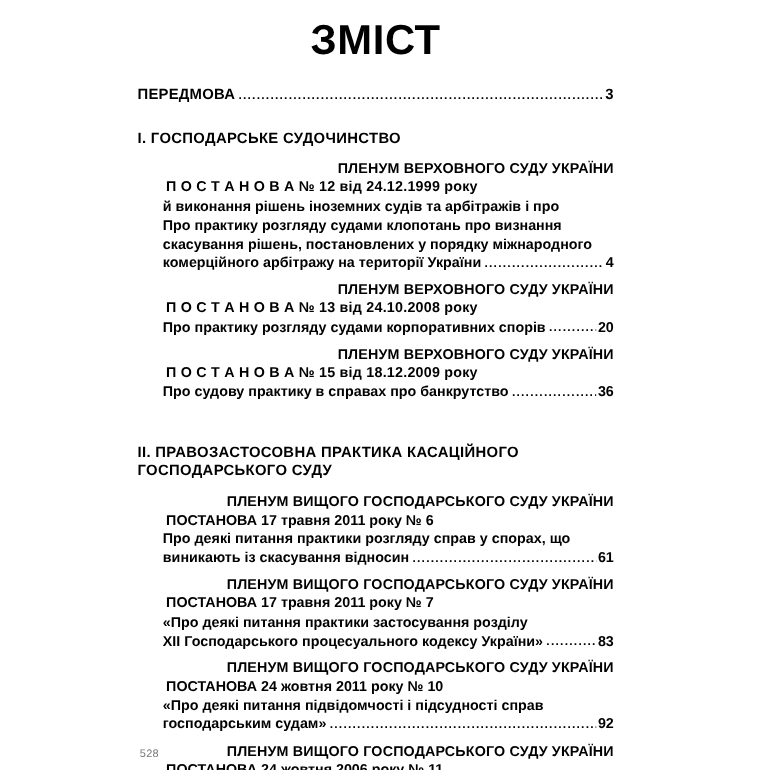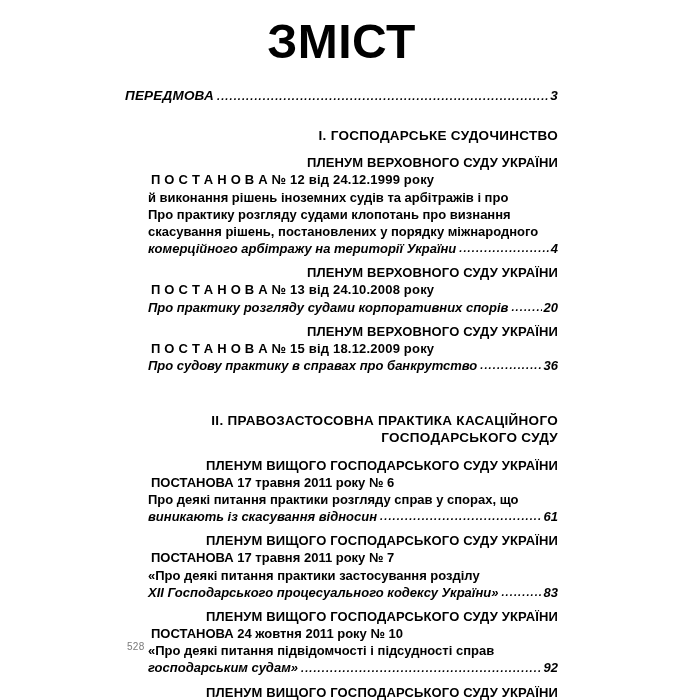--- a/index.html
+++ b/index.html
@@ -25,34 +25,33 @@
   .content {
     position: absolute;
     left: 125px;
     top: 0;
     width: 433px; 
   }
 
   
   .doc-title {
     text-align: center;
-    font-size: 48px;
+    font-size: 38px;
     font-weight: bold;
     letter-spacing: 0.5px;
     margin: 0;
     padding-top: 18px;
     line-height: 1.0;
   }
 
   
   .leader-row {
     display: flex;
-    align-items: center;
+    align-items: flex-end;
     width: 100%;
-    font-style: italic;
   }
   .leader-row .lr-text {
     white-space: pre;
     flex: 0 1 auto;
   }
   .leader-row .lr-dots {
     flex: 1 1 auto;
     overflow: hidden;
     white-space: nowrap;
     font-size: 11px;
@@ -72,21 +71,21 @@
   .preface {
     margin-top: 22px;
     font-size: 13.5px;
     font-weight: bold;
     letter-spacing: 0.2px;
   }
   .preface .lr-page { font-size: 13.5px; }
 
   
   .section-heading {
-    text-align: right;
+    text-align: left;
     font-size: 13.5px;
     font-weight: bold;
     letter-spacing: 0.3px;
     line-height: 1.28;
   }
   .section-heading.sec-1 { margin-top: 24px; }
   .section-heading.sec-2 { margin-top: 38px; }
 
   
   .entries { margin-top: 10px; }
@@ -116,21 +115,21 @@
     margin-left: 23px;
   }
   .entry-title .lr-text,
   .entry-title .lr-page { font-size: 13px; }
   .title-line { white-space: pre; }
 
   
   .folio {
     position: absolute;
     left: 127px;
-    top: 641px;
+    top: 680px;
     font-size: 10px;
     color: #7a7a7a;
     letter-spacing: 0.3px;
   }
 </style>
 </head>
 <body>
 
 <div class="page">
   <div class="content">

